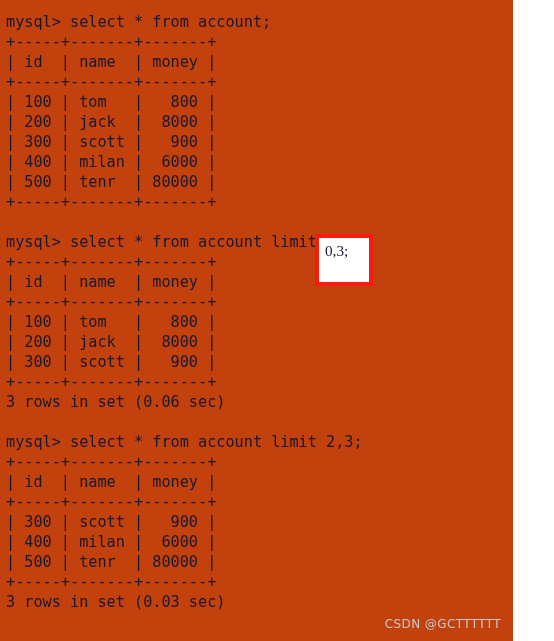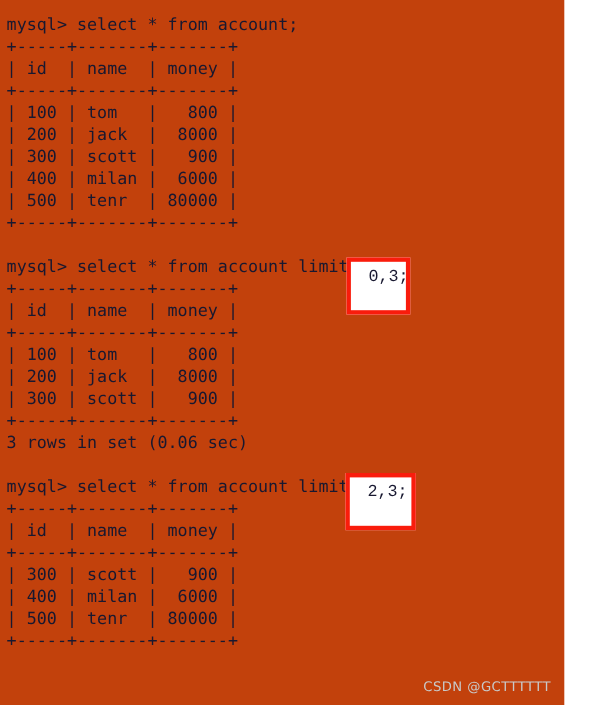--- a/index.html
+++ b/index.html
@@ -42,23 +42,23 @@
   
   .highlight-box {
     position: absolute;
     border: 4px solid #f91c0c;
     background: #ffffff;
     box-sizing: border-box;
     z-index: 5;
   }
   .highlight-box .boxed-text {
     position: absolute;
-    left: 16px;
+    left: 6px;
     top: 3px;
-    font-family: Liberation Mono, monospace;
+    font-family: Liberation Serif, serif;
     font-size: 15.2px;
     line-height: 20px;
     color: #181830;
     white-space: pre;
   }
   #box-limit-0-3 {
     left: 315px;
     top: 234px;
     width: 58px;
     height: 52px;
@@ -118,25 +118,23 @@
 
   <div class="block">
     <div class="console-line">mysql&gt; select * from account limit 2,3;</div>
     <div class="console-line">+-----+-------+-------+</div>
     <div class="console-line">| id  | name  | money |</div>
     <div class="console-line">+-----+-------+-------+</div>
     <div class="console-line">| 300 | scott |   900 |</div>
     <div class="console-line">| 400 | milan |  6000 |</div>
     <div class="console-line">| 500 | tenr  | 80000 |</div>
     <div class="console-line">+-----+-------+-------+</div>
+    <div class="console-line">3 rows in set (0.03 sec)</div>
   </div>
 
   <div class="highlight-box" id="box-limit-0-3">
     <span class="boxed-text">0,3;</span>
   </div>
 
-  <div class="highlight-box" id="box-limit-2-3">
-    <span class="boxed-text">2,3;</span>
-  </div>
 
   <div id="watermark">CSDN @GCTTTTTT</div>
 
 </div>
 
 </body></html>

